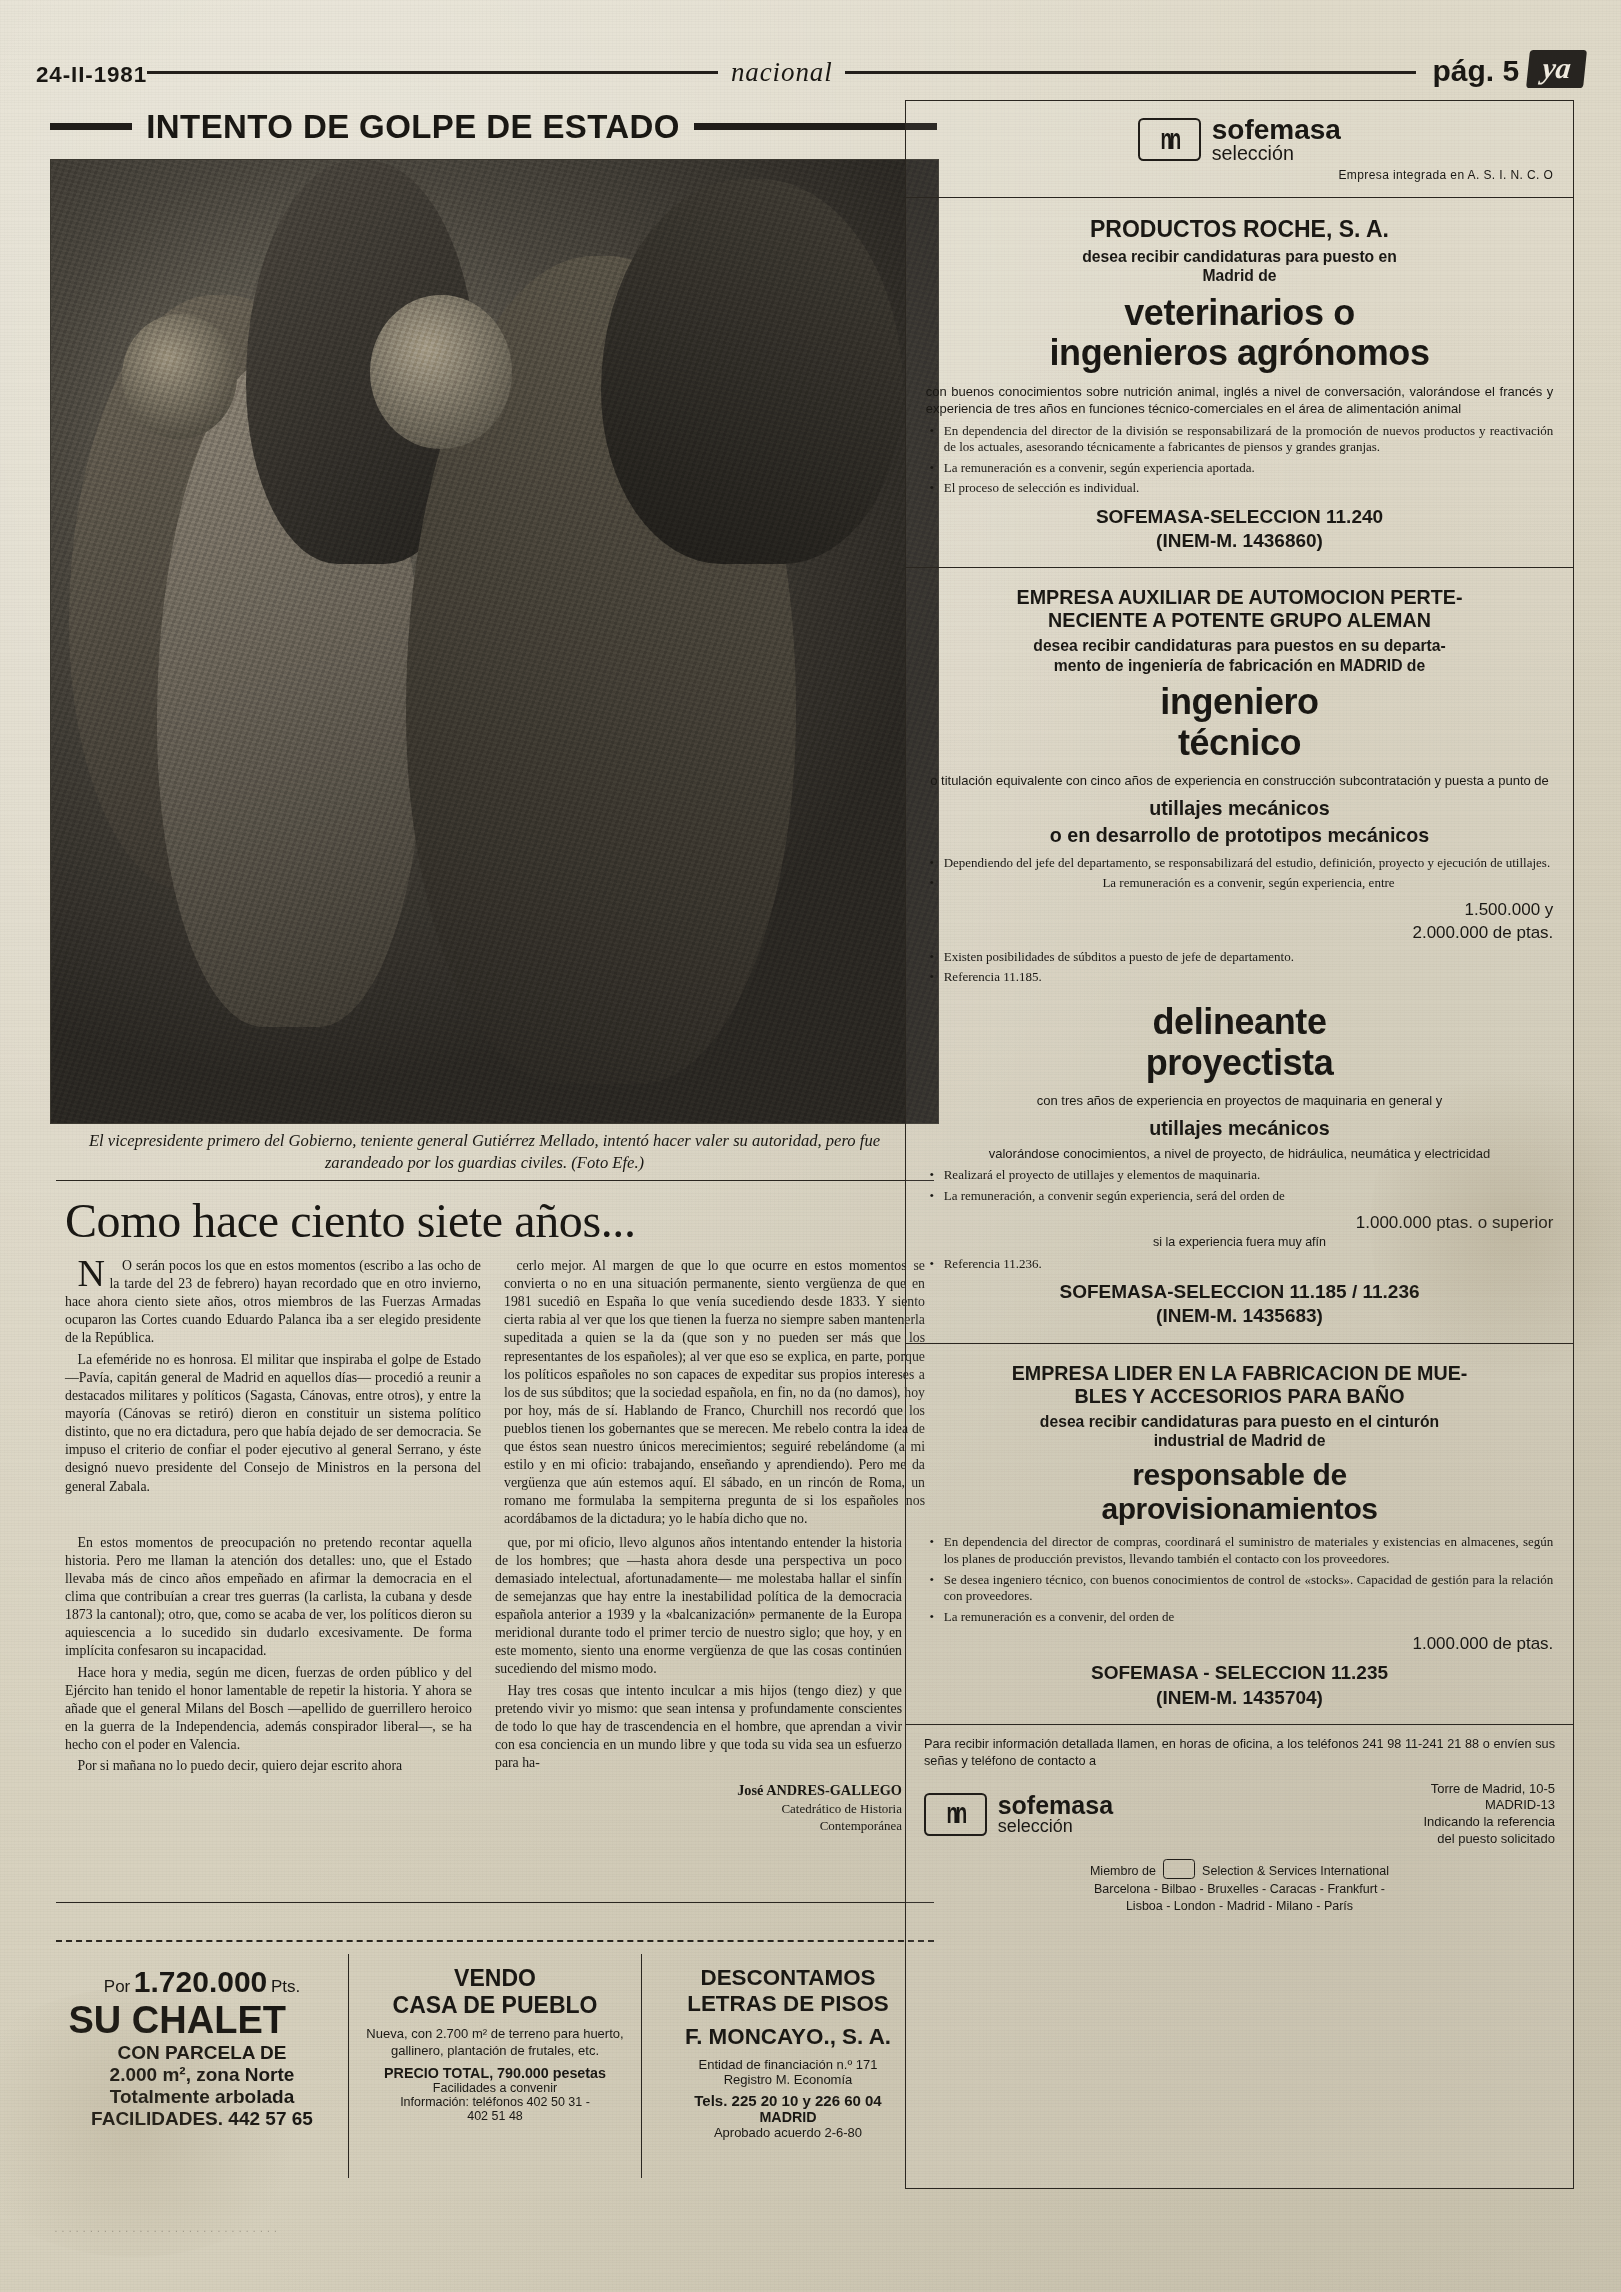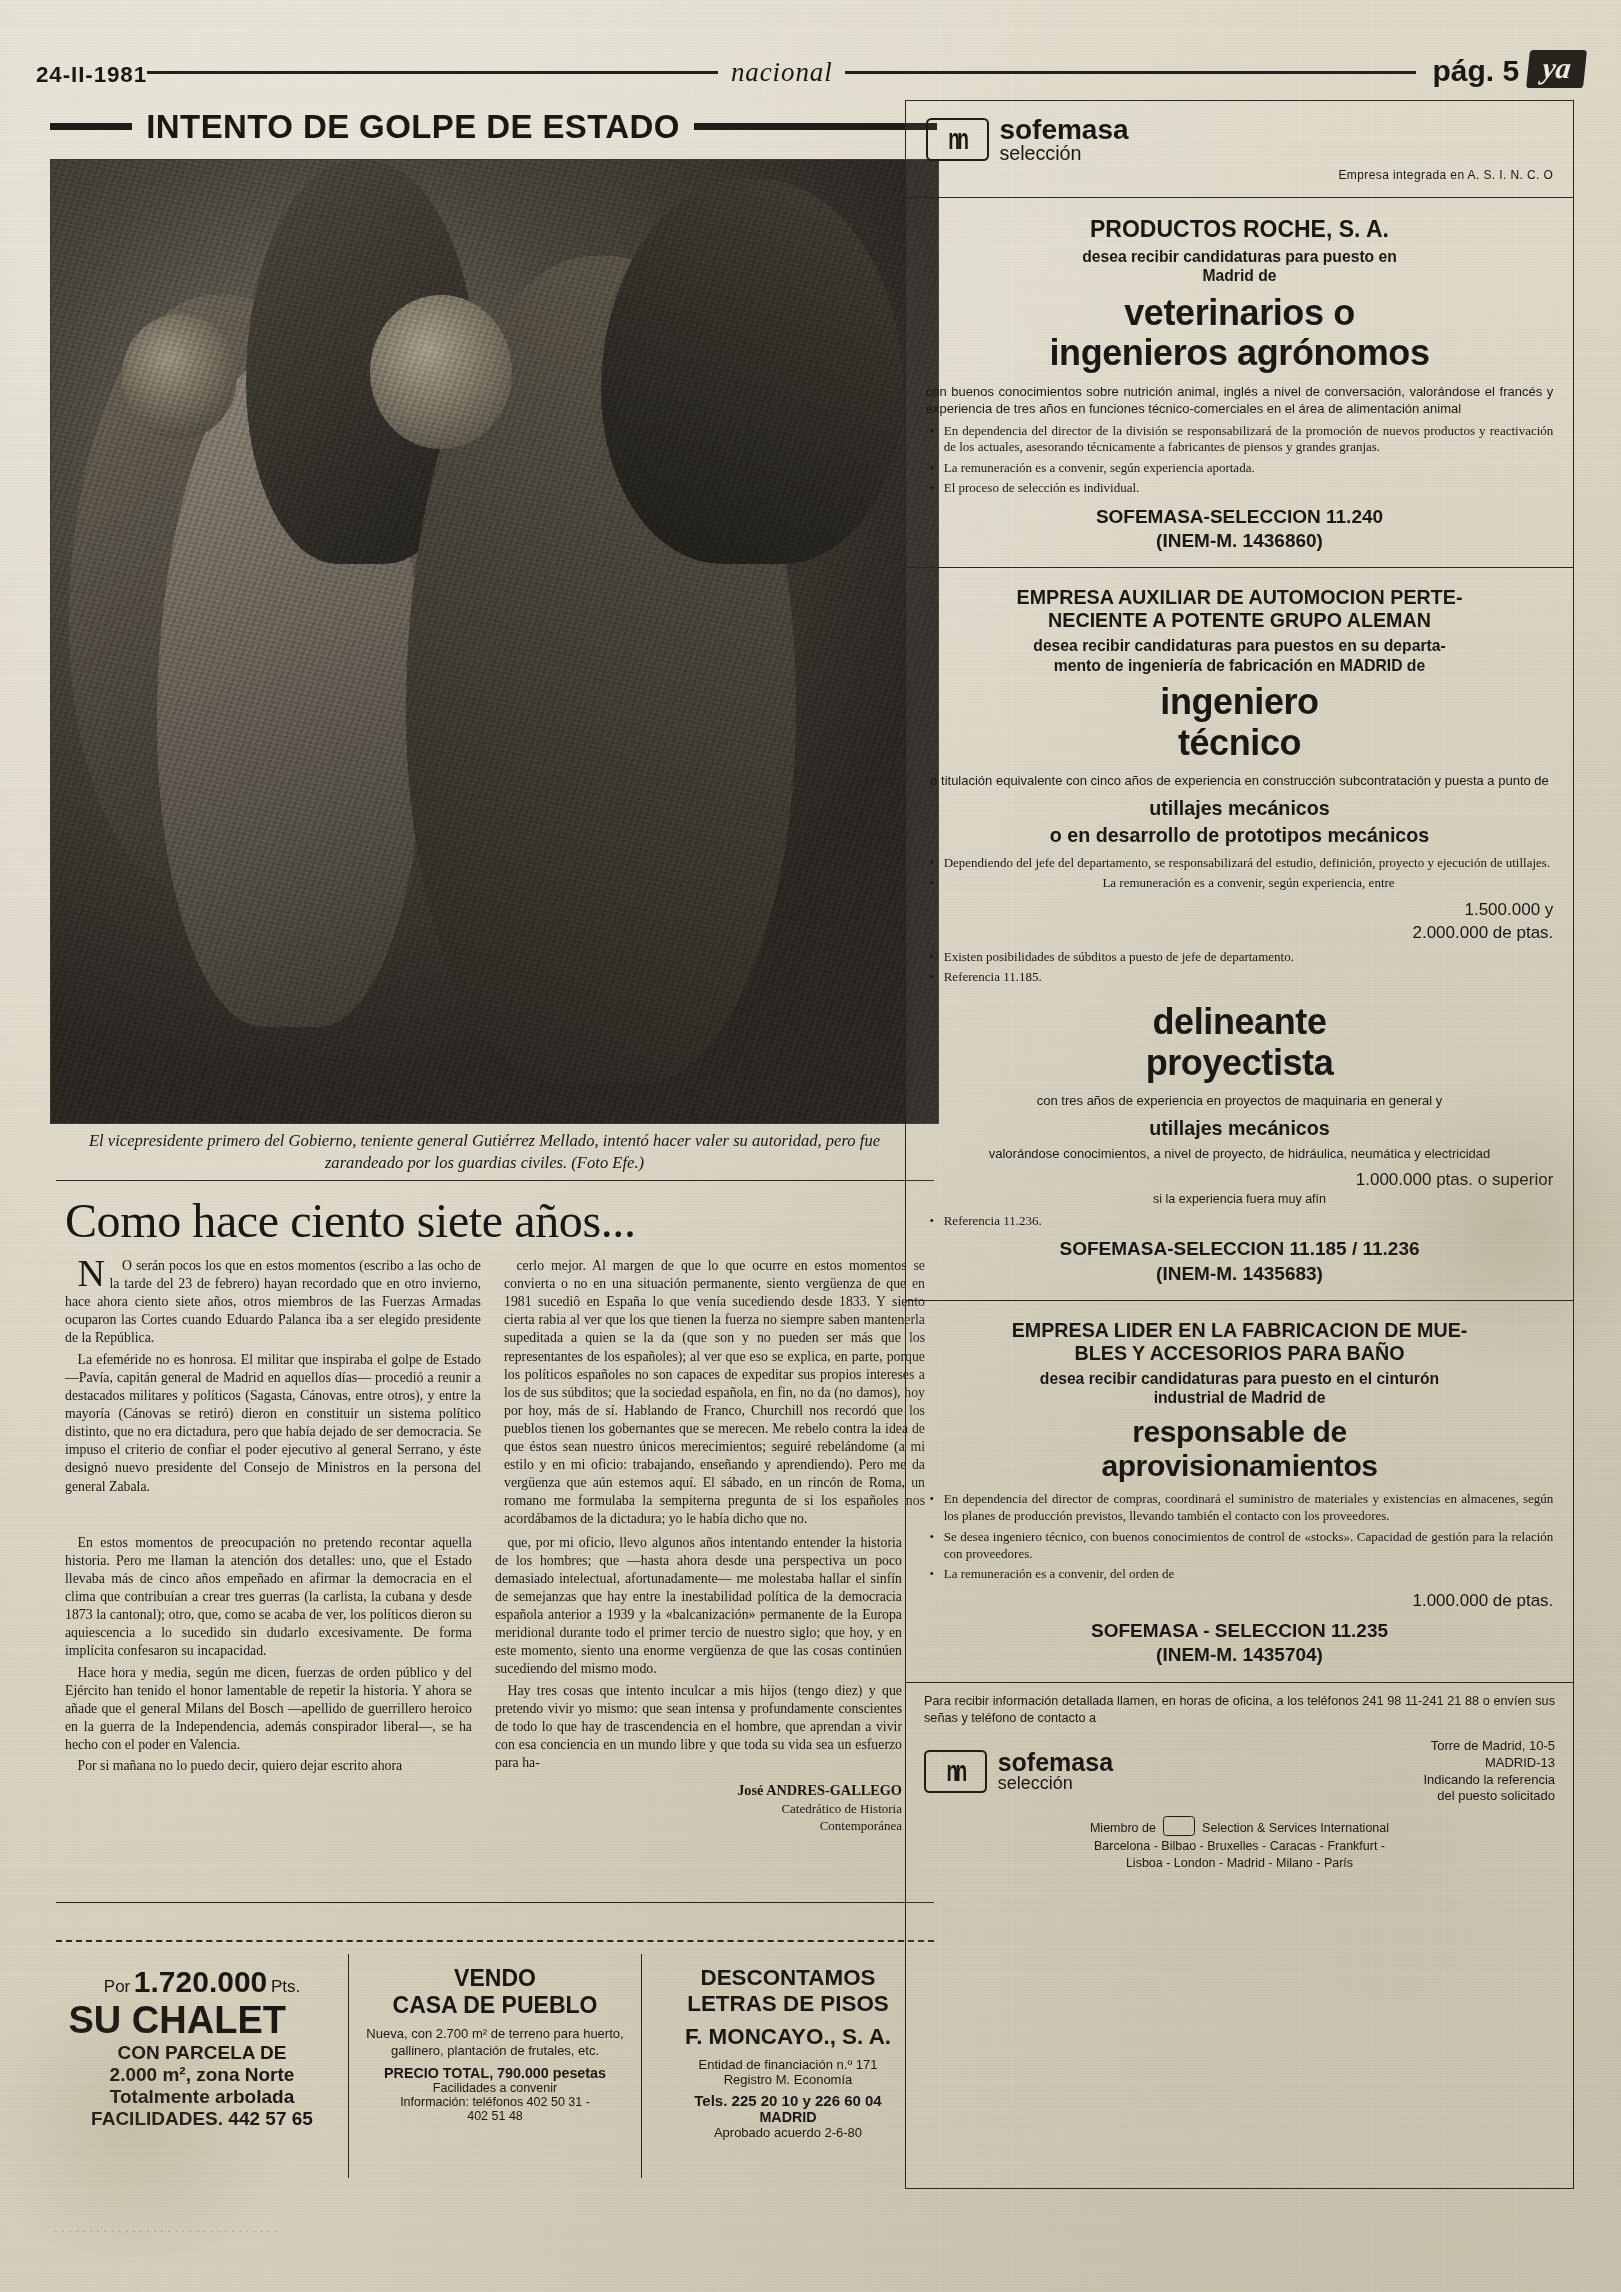--- a/index.html
+++ b/index.html
@@ -104,21 +104,21 @@
   .bad + .bad{border-left:1.8px solid #2a2620;}
   .bad-l1{font-family:"Liberation Sans",sans-serif;font-size:17px;}
   .bad-big{font-family:"Liberation Sans",sans-serif;font-weight:bold;}
   
   .rail{
     position:absolute;left:905px;top:100px;width:667px;height:2087px;
     border:1.8px solid #2a2620;background:rgba(255,255,255,0.06);
   }
   .ad{padding:12.5px 19.7px 14.3px 19.7px;border-bottom:1.8px solid #2a2620;}
   .ad:last-child{border-bottom:none;}
-  .sofemasa-logo{display:flex;align-items:center;justify-content:flex-start;gap:10.7px;margin:3.6px 0 5.4px 0;}
+  .sofemasa-logo{display:flex;align-items:center;justify-content:center;gap:10.7px;margin:3.6px 0 5.4px 0;}
   .mark{
     width:59px;height:39px;border:2.7px solid #201d19;border-radius:5.4px;
     display:flex;align-items:center;justify-content:center;
     font-family:"Liberation Sans",sans-serif;font-weight:bold;font-size:23px;letter-spacing:-2.7px;
   }
   .mark small{display:inline-block;transform:scaleY(1.5);}
   .sofname{font-family:"Liberation Sans",sans-serif;font-weight:bold;font-size:28px;line-height:0.95;}
   .sofname span{display:block;font-weight:normal;font-size:19.7px;}
   .integrada{text-align:right;font-family:"Liberation Sans",sans-serif;font-size:12px;letter-spacing:0.4px;margin-bottom:1px;}
   .adtitle{font-family:"Liberation Sans",sans-serif;font-weight:bold;font-size:23px;text-align:center;margin:5.4px 0 3.6px;}
@@ -308,20 +308,24 @@
       <ul class="bul">
         <li>Existen posibilidades de súbditos a puesto de jefe de departamento.</li>
         <li>Referencia 11.185.</li>
       </ul>
 
       <div class="adhuge" style="white-space:pre-line;margin-top:16px">delineante
 proyectista</div>
       <div class="adbody center">con tres años de experiencia en proyectos de maquinaria en general y</div>
       <div class="adsub" style="font-size:19.7px;margin:7.2px 0 3.6px">utillajes mecánicos</div>
       <div class="adbody center">valorándose conocimientos, a nivel de proyecto, de hidráulica, neumática y electricidad</div>
+      <ul class="bul">
+        <li>Realizará el proyecto de utillajes y elementos de maquinaria.</li>
+        <li>La remuneración, a convenir según experiencia, será del orden de</li>
+      </ul>
       <div class="money">1.000.000 ptas. o superior</div>
       <div class="small-c">si la experiencia fuera muy afín</div>
       <ul class="bul" style="margin-top:7.2px">
         <li>Referencia 11.236.</li>
       </ul>
       <div class="ref">SOFEMASA-SELECCION 11.185 / 11.236</div>
       <div class="ref" style="margin-top:0">(INEM-M. 1435683)</div>
     </div>
 
     <div class="ad">

